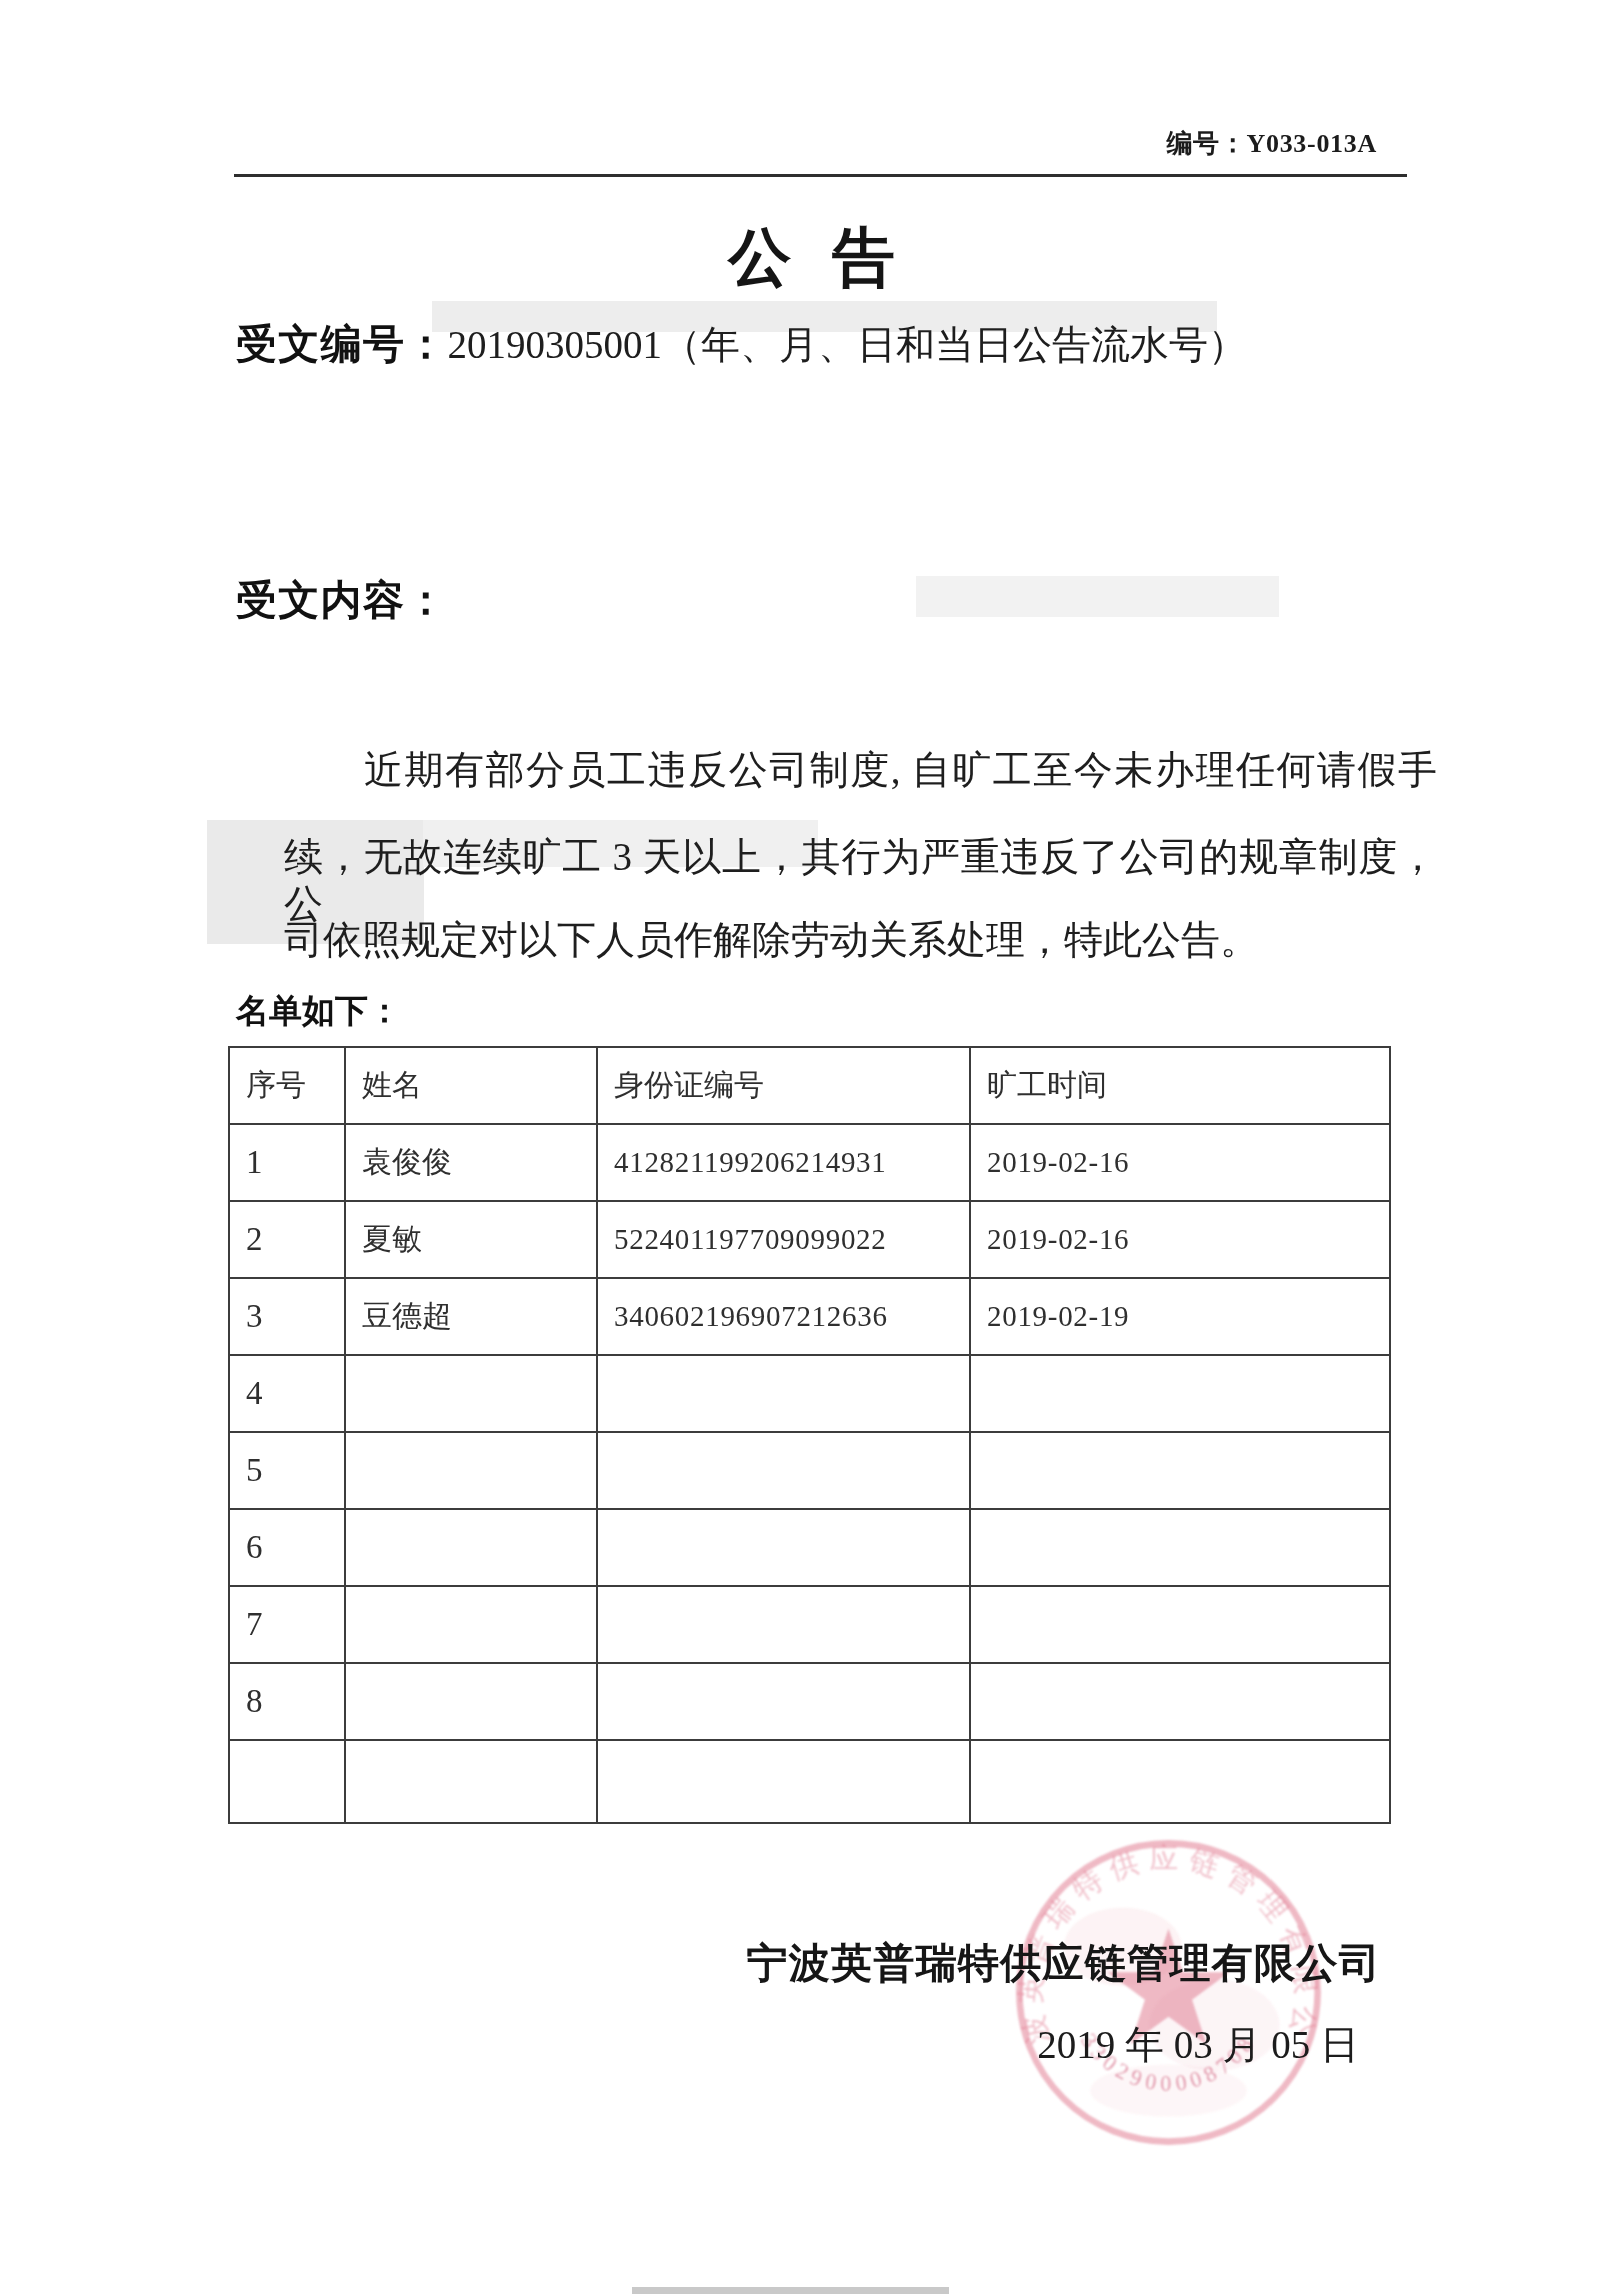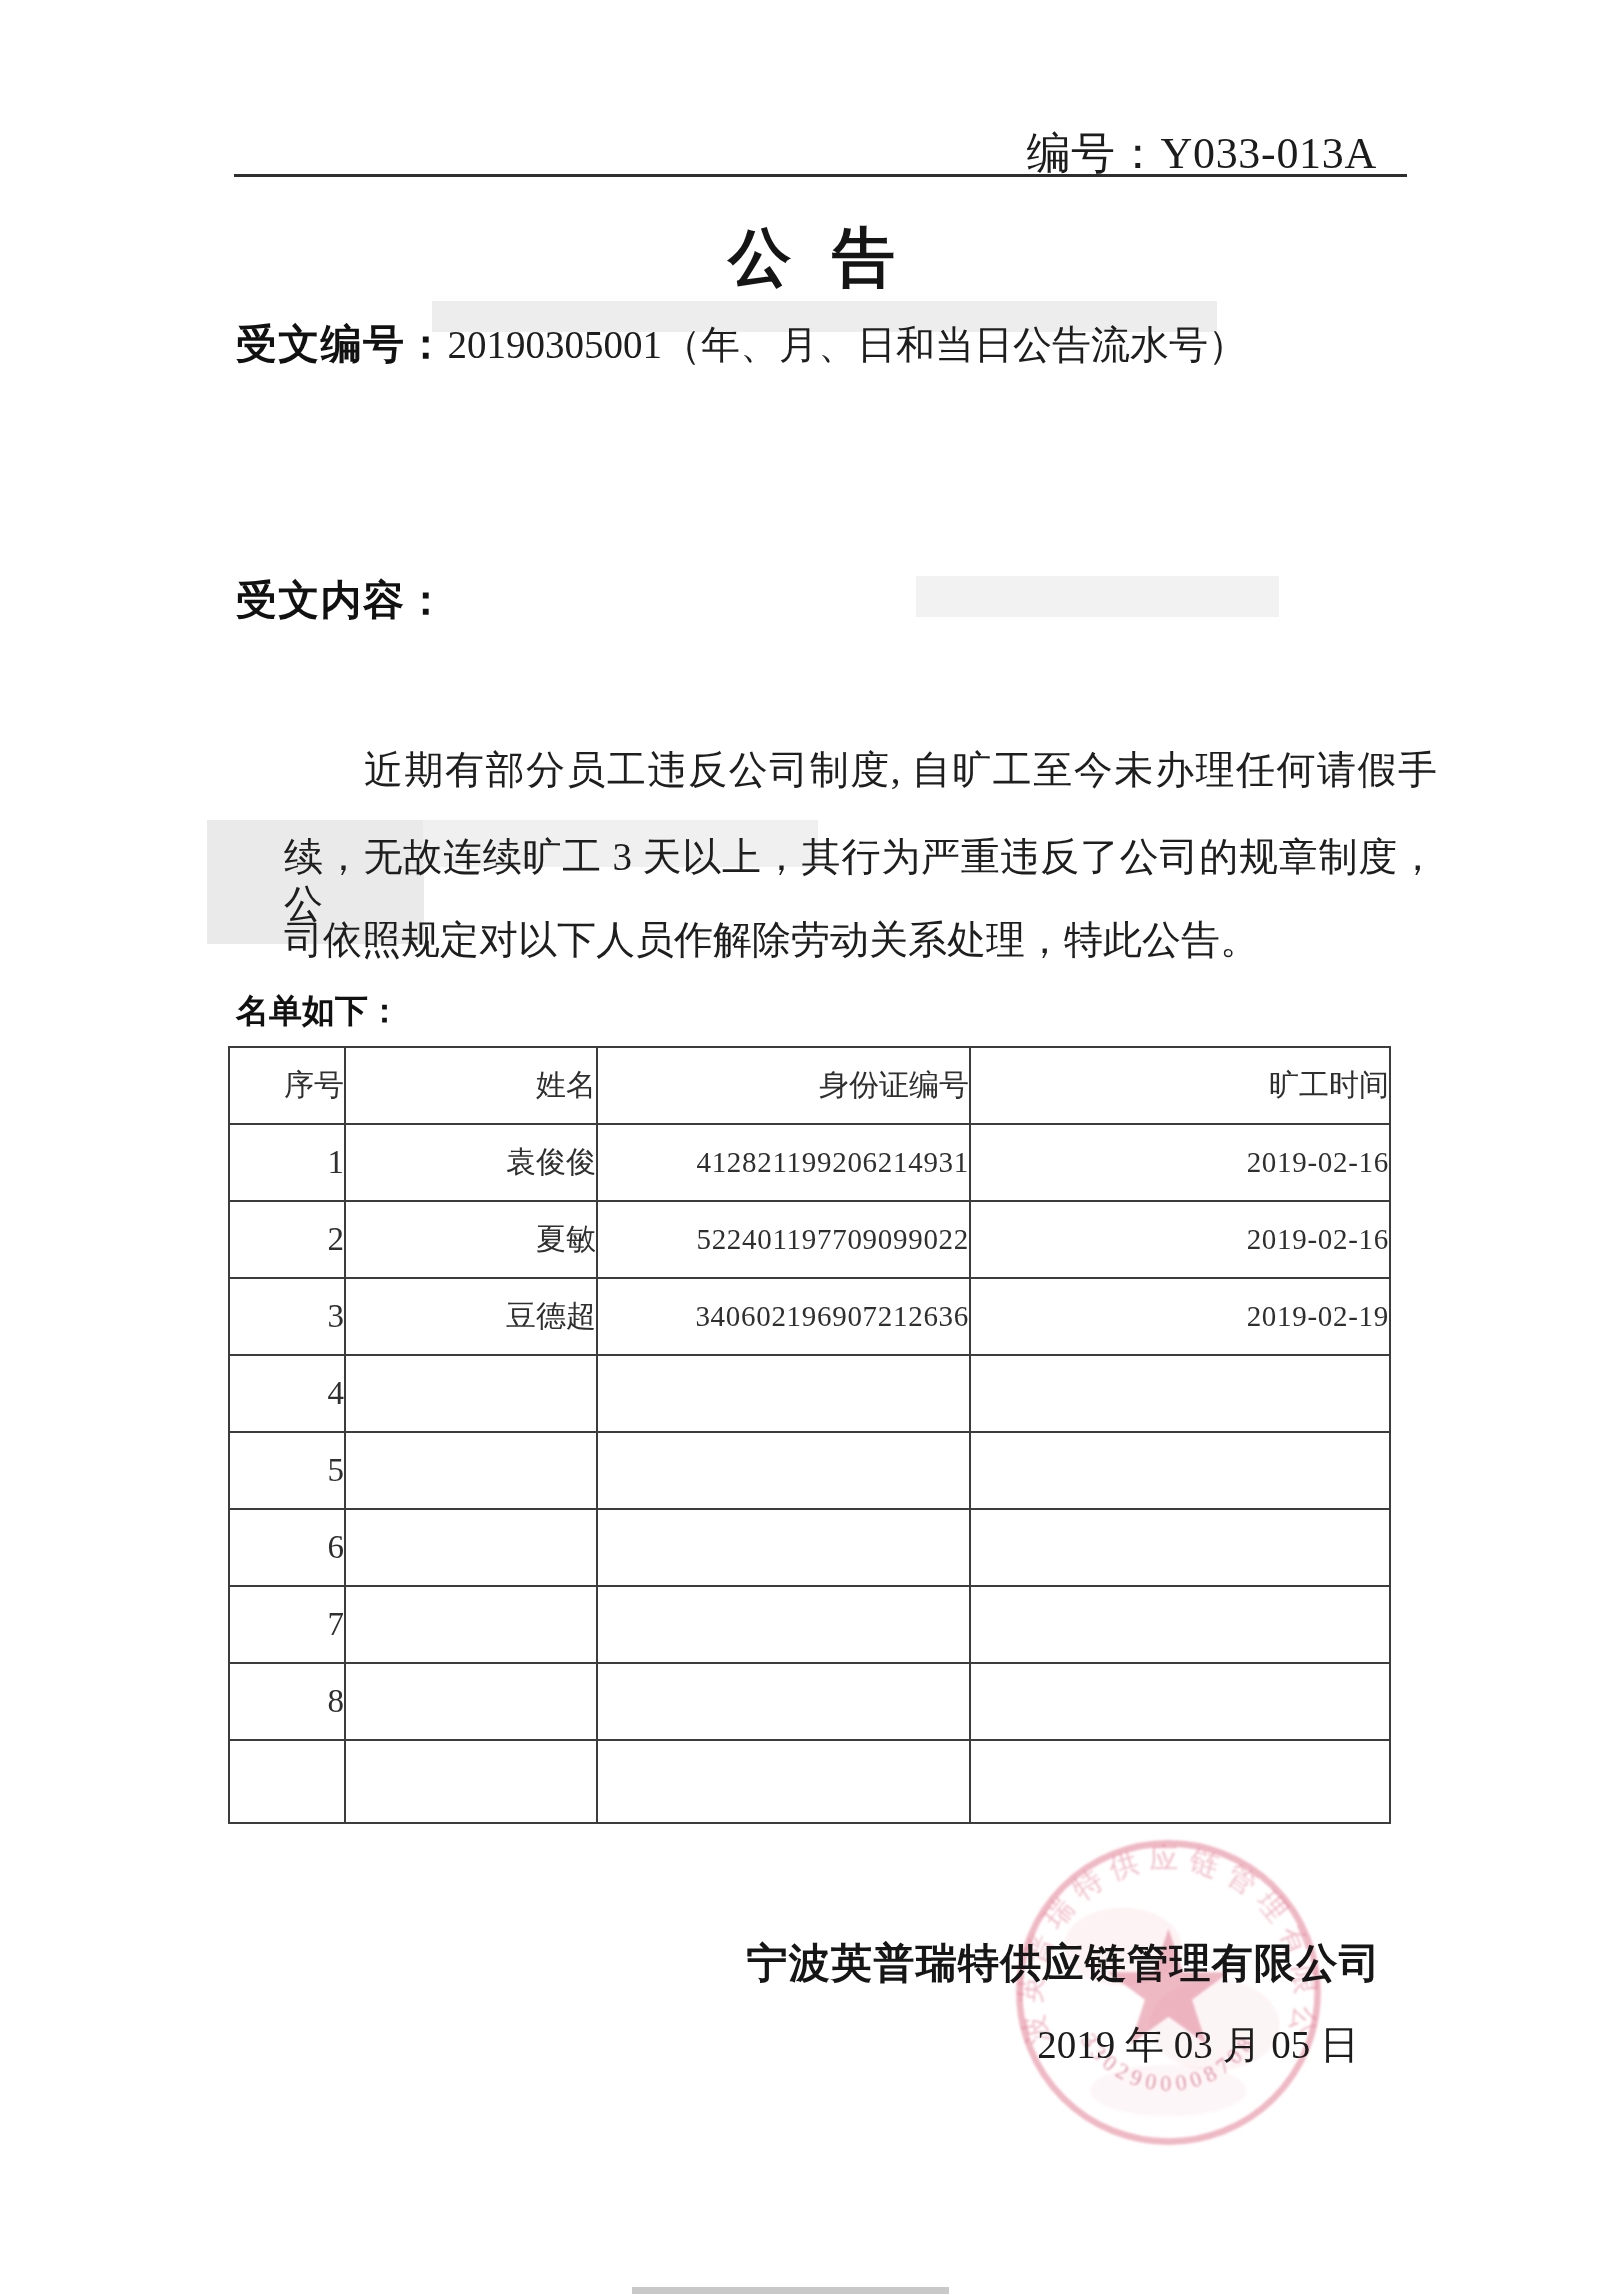--- a/index.html
+++ b/index.html
@@ -15,22 +15,23 @@
   
   .artifact{position:absolute;}
   .a1{left:432px;top:301px;width:785px;height:31px;background:#ededed;}
   .a2{left:207px;top:820px;width:217px;height:124px;background:#eaeaea;}
   .a3{left:423px;top:820px;width:395px;height:47px;background:#f0f0f0;}
   .a4{left:916px;top:576px;width:363px;height:41px;background:#f2f2f2;}
   .a5{left:632px;top:2287px;width:317px;height:6.5px;background:#c9c9c9;}
 
   .doc-number{
     position:absolute;top:128px;right:246px;
-    font-size:44px;line-height:1.2;color:#1c1c1c;
+    font-size:26px;line-height:1.2;color:#1c1c1c;
     letter-spacing:0.7px;
+    font-weight:bold;
   }
   .header-rule{
     position:absolute;left:234px;top:174px;width:1173px;height:2.6px;
     background:#2e2e2e;
   }
   .doc-title{
     position:absolute;left:0;top:221px;width:100%;
     text-align:center;
     font-size:63px;font-weight:bold;color:#151515;
     word-spacing:25px;line-height:1.2;
@@ -62,23 +63,23 @@
     font-size:33px;font-weight:bold;color:#111;line-height:1.2;
   }
   .roster{
     position:absolute;left:228px;top:1046px;
     border-collapse:collapse;table-layout:fixed;
     width:1161px;
     font-size:30px;color:#2f2f2f;
   }
   .roster td,.roster th{
     border:2px solid #3c3c3c;
-    text-align:right;vertical-align:middle;
+    text-align:left;vertical-align:middle;
     font-weight:normal;
-    padding:0;
+    padding:16px;
     overflow:hidden;
   }
   .roster{border:2.6px solid #2b2b2b;}
   .roster col.c1{width:116px;}
   .roster col.c2{width:252px;}
   .roster col.c3{width:373px;}
   .roster col.c4{width:420px;}
   .roster tr{height:77px;}
   .roster tr.head{height:77px;}
   .roster tr.tail{height:83px;}

